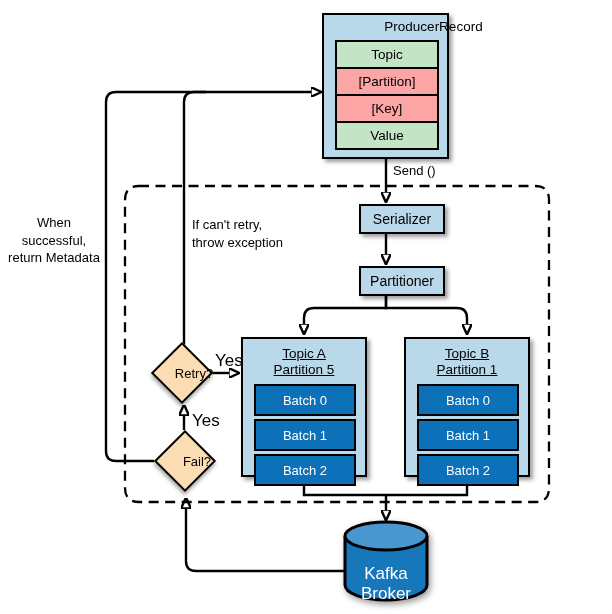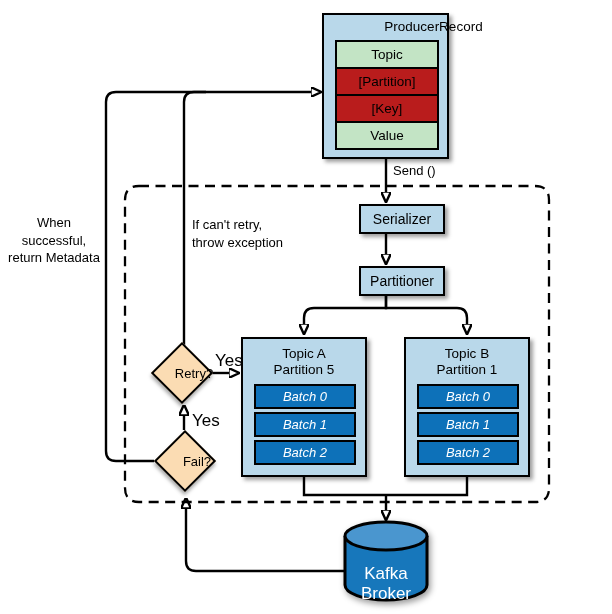--- a/index.html
+++ b/index.html
@@ -17,28 +17,28 @@
   }
   .center-label { display:flex; align-items:center; justify-content:center; }
   .fs14 { font-size:14px;margin-left:16px; }
 
   
   .pr-title { position:absolute; top:4px; left:0; width:100%; text-align:center; font-size:13.5px;margin-left:48px; }
   .pr-table { position:absolute; left:11px; top:25px; width:104px; border:2px solid #000; box-sizing:border-box; }
   .pr-row { height:25px; line-height:25px; text-align:center; font-size:13.5px; border-bottom:2px solid #000; }
   .pr-row:last-child { border-bottom:none; }
   .row-green { background:#c3e4c5; }
-  .row-gray  { background:#b91c1c; }
+  .row-gray  { background:#fca5a5; }
 
   
-  .topic-title { position:absolute; top:7px; left:0; width:100%; text-align:center; font-size:13.5px; line-height:16px; }
+  .topic-title { position:absolute; top:7px; left:0; width:100%; text-align:center; font-size:13.5px; line-height:16px;text-decoration:underline; }
   .batches { position:absolute; left:11px; top:45px; width:102px; display:flex; flex-direction:column; gap:3px; }
   .batch {
-    height:25px; background:#0d71b9; border:2px solid #000; box-sizing:border-box;
-    color:#fff; display:flex; align-items:center; justify-content:center; font-size:13px;font-style:italic;
+    height:32px; background:#0d71b9; border:2px solid #000; box-sizing:border-box;
+    color:#fff; display:flex; align-items:center; justify-content:center; font-size:13px;
   }
 
   
   .diamond-wrap { position:absolute; width:62px; height:62px; }
   .diamond-shape {
     position:absolute; left:9px; top:9px; width:44px; height:44px;
     background:#fbdcb3; border:2.3px solid #000; transform:rotate(45deg);
     box-shadow:2px 2.5px 4px rgba(0,0,0,.35); box-sizing:border-box;
   }
   .diamond-label {

